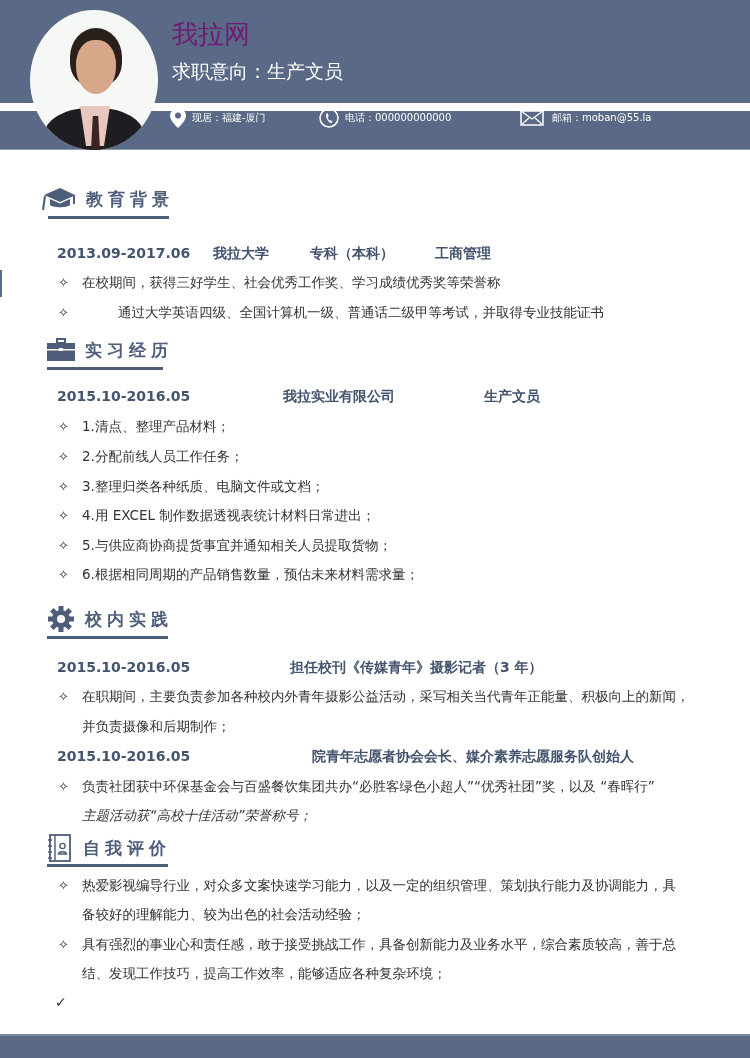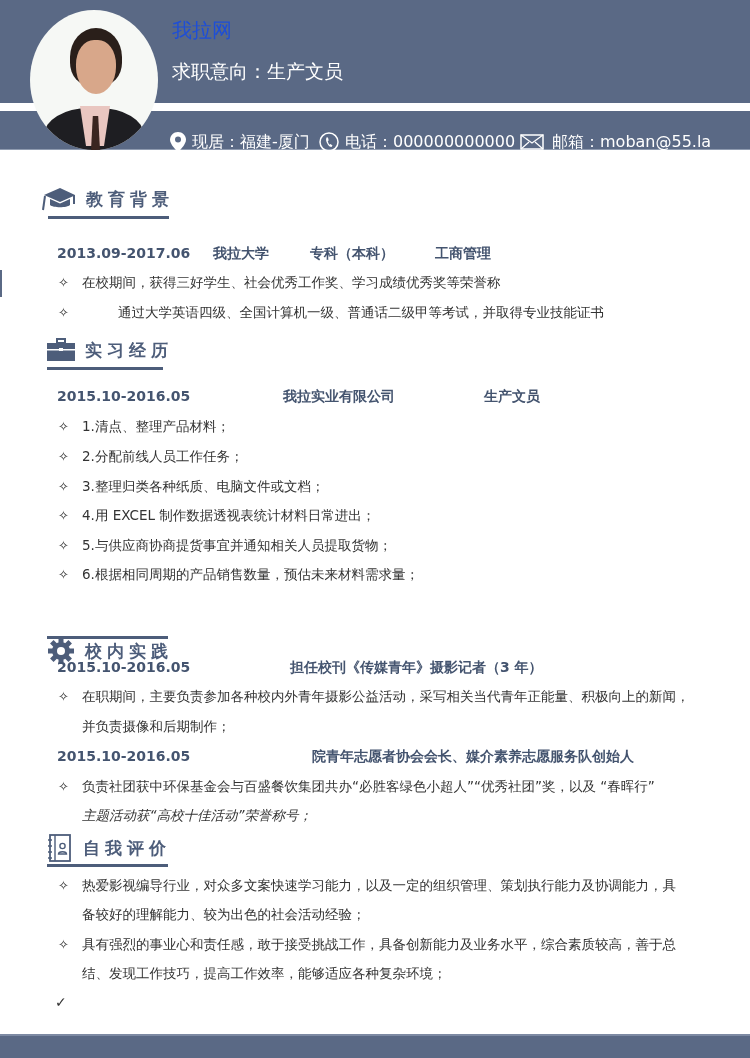--- a/index.html
+++ b/index.html
@@ -11,23 +11,23 @@
   .band-info { position:absolute; left:0; top:111px; width:750px; height:39px; background:#5a6985; border-bottom:1px solid #8f9bb0; }
   .footer { position:absolute; left:0; top:1034px; width:750px; height:24px; background:#5a6985; border-top:2px solid #7d8aa3; }
 
   .photo { position:absolute; left:30px; top:10px; width:128px; height:140px; border-radius:50%; background:#f6f8f5; overflow:hidden; }
   .photo .hair { position:absolute; left:40px; top:18px; width:52px; height:58px; border-radius:50% 50% 40% 40%; background:#2a1f1a; }
   .photo .face { position:absolute; left:46px; top:30px; width:40px; height:54px; border-radius:45% 45% 50% 50%; background:#d8a78a; }
   .photo .suit { position:absolute; left:14px; top:98px; width:100px; height:60px; border-radius:45% 45% 0 0; background:#1e1e22; }
   .photo .shirt { position:absolute; left:50px; top:96px; width:30px; height:40px; background:#e9c6c0; clip-path:polygon(0 0,100% 0,80% 100%,20% 100%); }
   .photo .tie { position:absolute; left:61px; top:106px; width:9px; height:34px; background:#3a2520; clip-path:polygon(20% 0,80% 0,100% 100%,0 100%); }
 
-  .name { position:absolute; left:172px; top:17px; font-size:20px; color:#1d4ed8; }
+  .name { position:absolute; left:172px; top:17px; font-size:26px; color:#701a75; }
   .intent { position:absolute; left:172px; top:59px; font-size:19px; color:#ffffff; }
-  .info-row { position:absolute; top:132px; height:20px; display:flex; align-items:center; color:#ffffff; font-size:16px; }
+  .info-row { position:absolute; top:108px; height:20px; display:flex; align-items:center; color:#ffffff; font-size:10px; }
   .info-row svg { margin-right:6px; }
 
   .sec-head { position:absolute; display:flex; align-items:center; }
   .sec-title { font-size:17px; font-weight:bold; color:#4d5d7a; letter-spacing:5px; }
   .sec-rule { position:absolute; height:3px; background:#4d5d7a; }
 
   .row-head { position:absolute; font-size:14px; font-weight:bold; color:#44546f; }
   .bullet { position:absolute; left:58px; font-size:13px; color:#333; }
   .line { position:absolute; font-size:13.5px; color:#333333; white-space:nowrap; }
   .left-marker { position:absolute; left:0; top:270px; width:2px; height:27px; background:#5a6985; }
@@ -115,21 +115,21 @@
 <div class="line" style="left:82px; top:448px;">2.分配前线人员工作任务；</div>
 <span class="bullet" style="top:479px;">✧</span>
 <div class="line" style="left:82px; top:478px;">3.整理归类各种纸质、电脑文件或文档；</div>
 <span class="bullet" style="top:508px;">✧</span>
 <div class="line" style="left:82px; top:507px;">4.用 EXCEL 制作数据透视表统计材料日常进出；</div>
 <span class="bullet" style="top:538px;">✧</span>
 <div class="line" style="left:82px; top:537px;">5.与供应商协商提货事宜并通知相关人员提取货物；</div>
 <span class="bullet" style="top:567px;">✧</span>
 <div class="line" style="left:82px; top:566px;">6.根据相同周期的产品销售数量，预估未来材料需求量；</div>
 
-<div class="sec-head" style="left:47px; top:605px;margin-top:32px;">
+<div class="sec-head" style="left:47px; top:605px;">
   <svg width="28" height="28" viewBox="0 0 28 28" style="margin-right:10px;">
     <g fill="#4d5d7a">
       <circle cx="14" cy="14" r="9"></circle>
       <rect x="11.5" y="1" width="5" height="6"></rect>
         <rect x="11.5" y="21" width="5" height="6"></rect>
       <rect x="1" y="11.5" width="6" height="5"></rect>
         <rect x="21" y="11.5" width="6" height="5"></rect>
       <rect x="11.5" y="1" width="5" height="6" transform="rotate(45 14 14)"></rect>
         <rect x="11.5" y="21" width="5" height="6" transform="rotate(45 14 14)"></rect>
       <rect x="1" y="11.5" width="6" height="5" transform="rotate(45 14 14)"></rect>

